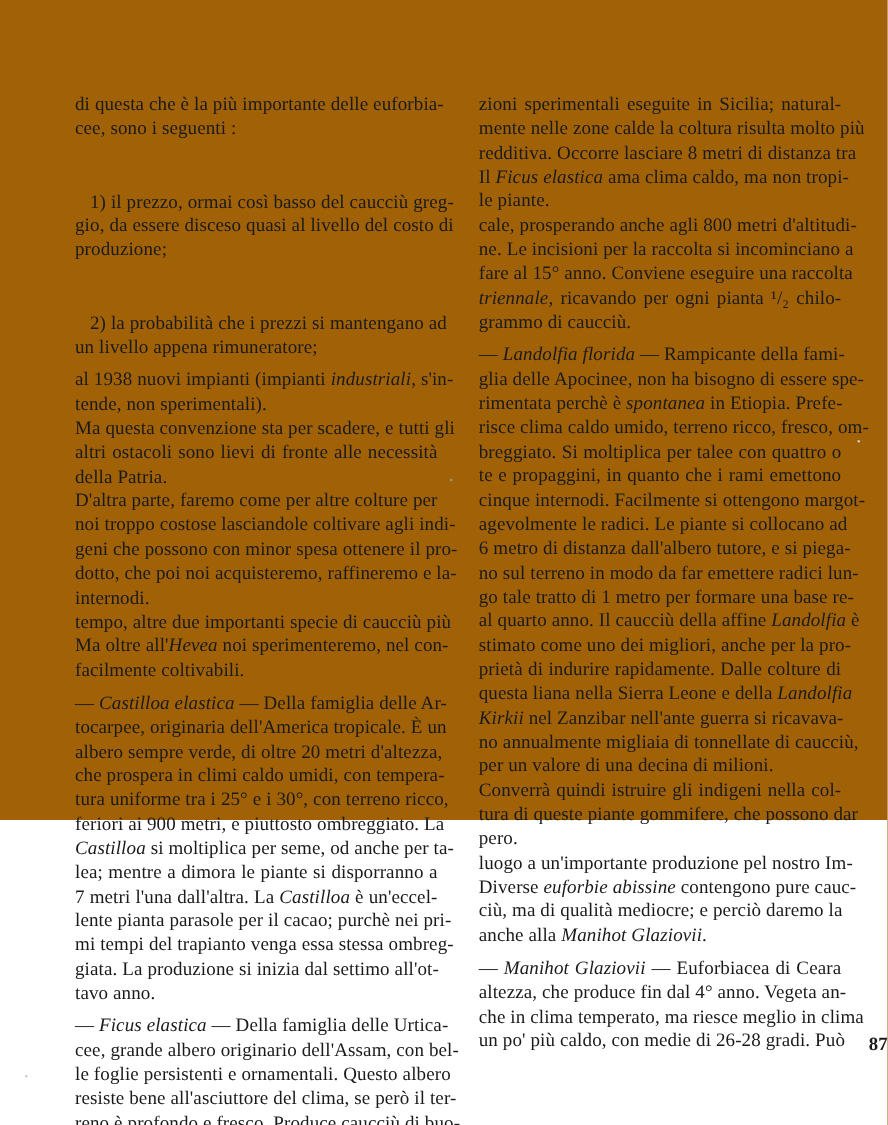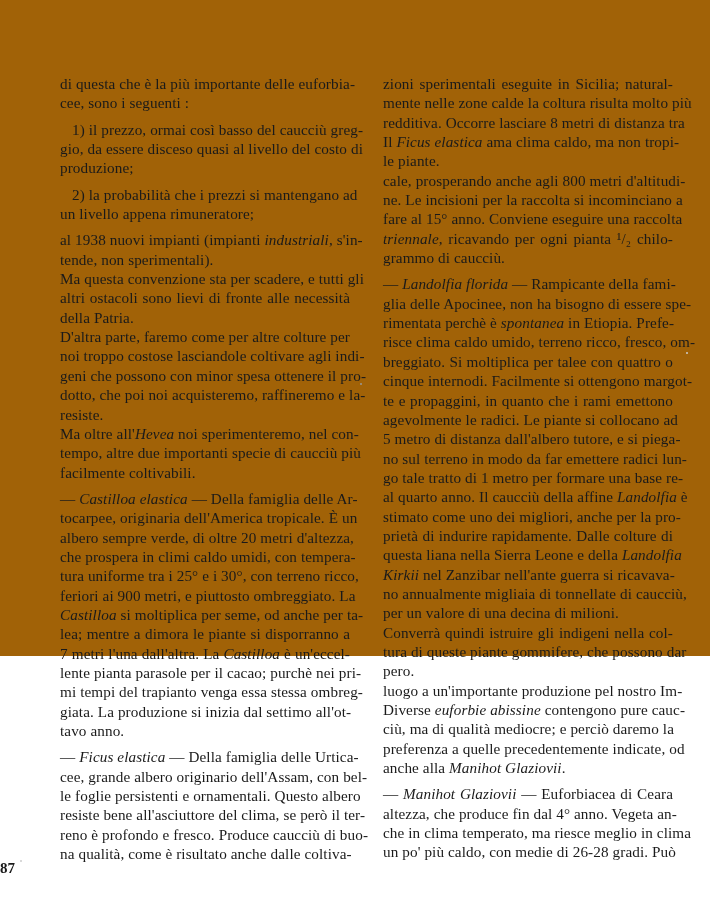--- a/index.html
+++ b/index.html
@@ -13,25 +13,25 @@
   .col { position: absolute; top: 74px; width: 290px; }
   .col.left { left: 60px; }
   .col.right { left: 367px; margin-left: 16px; }
   .ln {
     font-family: "Liberation Serif", "DejaVu Serif", serif;
     font-size: 15.2px; line-height: 19.35px; height: 19.35px;
     white-space: nowrap; text-align: justify; text-align-last: justify;
     letter-spacing: 0.1px;
   }
   .ln.last { text-align-last: left; }
-  .ln.ind { padding-left: 12px; }
+  .ln.ind { padding-left: 12px; margin-top: 32px; }
   .gap { height: 7px; }
   .ln i { font-style: italic; }
   .pagenum {
-    position: absolute; left: 0; width: 710px; top: 860px; text-align: left;
+    position: absolute; left: 0; width: 710px; top: 828px; text-align: right;
     font-family: "Liberation Serif", "DejaVu Serif", serif;
     font-weight: bold; font-size: 15px;
   }
   .speck { position: absolute; width: 2px; height: 2px; background: #999; border-radius: 1px; }
 </style>
 </head>
 <body>
 
 <div class="page">
   <div class="col left" id="col-left">
@@ -47,23 +47,23 @@
       <div class="gap"></div>
       <div class="ln">al 1938 nuovi impianti (impianti <i>industriali</i>, s'in-</div>
       <div class="ln last">tende, non sperimentali).</div>
       <div class="ln">Ma questa convenzione sta per scadere, e tutti gli</div>
       <div class="ln">altri ostacoli sono lievi di fronte alle necessità</div>
       <div class="ln last">della Patria.</div>
       <div class="ln">D'altra parte, faremo come per altre colture per</div>
       <div class="ln">noi troppo costose lasciandole coltivare agli indi-</div>
       <div class="ln">geni che possono con minor spesa ottenere il pro-</div>
       <div class="ln">dotto, che poi noi acquisteremo, raffineremo e la-</div>
-      <div class="ln last">resiste.</div>
+      <div class="ln last">internodi.</div>
+      <div class="ln">tempo, altre due importanti specie di caucciù più</div>
       <div class="ln">Ma oltre all'<i>Hevea</i> noi sperimenteremo, nel con-</div>
-      <div class="ln">tempo, altre due importanti specie di caucciù più</div>
       <div class="ln last">facilmente coltivabili.</div>
       <div class="gap"></div>
       <div class="ln">— <i>Castilloa elastica</i> — Della famiglia delle Ar-</div>
       <div class="ln">tocarpee, originaria dell'America tropicale. È un</div>
       <div class="ln">albero sempre verde, di oltre 20 metri d'altezza,</div>
       <div class="ln">che prospera in climi caldo umidi, con tempera-</div>
       <div class="ln">tura uniforme tra i 25° e i 30°, con terreno ricco,</div>
       <div class="ln">feriori ai 900 metri, e piuttosto ombreggiato. La</div>
       <div class="ln"><i>Castilloa</i> si moltiplica per seme, od anche per ta-</div>
       <div class="ln">lea; mentre a dimora le piante si disporranno a</div>
@@ -90,40 +90,39 @@
       <div class="ln">ne. Le incisioni per la raccolta si incominciano a</div>
       <div class="ln">fare al 15° anno. Conviene eseguire una raccolta</div>
       <div class="ln"><i>triennale</i>, ricavando per ogni pianta ¹/₂ chilo-</div>
       <div class="ln last">grammo di caucciù.</div>
       <div class="gap"></div>
       <div class="ln">— <i>Landolfia florida</i> — Rampicante della fami-</div>
       <div class="ln">glia delle Apocinee, non ha bisogno di essere spe-</div>
       <div class="ln">rimentata perchè è <i>spontanea</i> in Etiopia. Prefe-</div>
       <div class="ln">risce clima caldo umido, terreno ricco, fresco, om-</div>
       <div class="ln">breggiato. Si moltiplica per talee con quattro o</div>
+      <div class="ln">te e propaggini, in quanto che i rami emettono</div>
       <div class="ln">cinque internodi. Facilmente si ottengono margot-</div>
-      <div class="ln">te e propaggini, in quanto che i rami emettono</div>
       <div class="ln">agevolmente le radici. Le piante si collocano ad</div>
-      <div class="ln">5 metro di distanza dall'albero tutore, e si piega-</div>
+      <div class="ln">6 metro di distanza dall'albero tutore, e si piega-</div>
       <div class="ln">no sul terreno in modo da far emettere radici lun-</div>
       <div class="ln">go tale tratto di 1 metro per formare una base re-</div>
       <div class="ln">al quarto anno. Il caucciù della affine <i>Landolfia</i> è</div>
       <div class="ln">stimato come uno dei migliori, anche per la pro-</div>
       <div class="ln">prietà di indurire rapidamente. Dalle colture di</div>
       <div class="ln">questa liana nella Sierra Leone e della <i>Landolfia</i></div>
       <div class="ln"><i>Kirkii</i> nel Zanzibar nell'ante guerra si ricavava-</div>
       <div class="ln">no annualmente migliaia di tonnellate di caucciù,</div>
       <div class="ln last">per un valore di una decina di milioni.</div>
       <div class="ln">Converrà quindi istruire gli indigeni nella col-</div>
       <div class="ln">tura di queste piante gommifere, che possono dar</div>
       <div class="ln last">pero.</div>
       <div class="ln">luogo a un'importante produzione pel nostro Im-</div>
       <div class="ln">Diverse <i>euforbie abissine</i> contengono pure cauc-</div>
       <div class="ln">ciù, ma di qualità mediocre; e perciò daremo la</div>
-      <div class="ln">preferenza a quelle precedentemente indicate, od</div>
       <div class="ln last">anche alla <i>Manihot Glaziovii</i>.</div>
       <div class="gap"></div>
       <div class="ln">— <i>Manihot Glaziovii</i> — Euforbiacea di Ceara</div>
       <div class="ln">altezza, che produce fin dal 4° anno. Vegeta an-</div>
       <div class="ln">che in clima temperato, ma riesce meglio in clima</div>
       <div class="ln">un po' più caldo, con medie di 26-28 gradi. Può</div>
     </div>
   <div class="pagenum">87</div>
   <div class="speck" style="left:360px;top:383px;"></div>
   <div class="speck" style="left:686px;top:352px;background:#ccc"></div>

